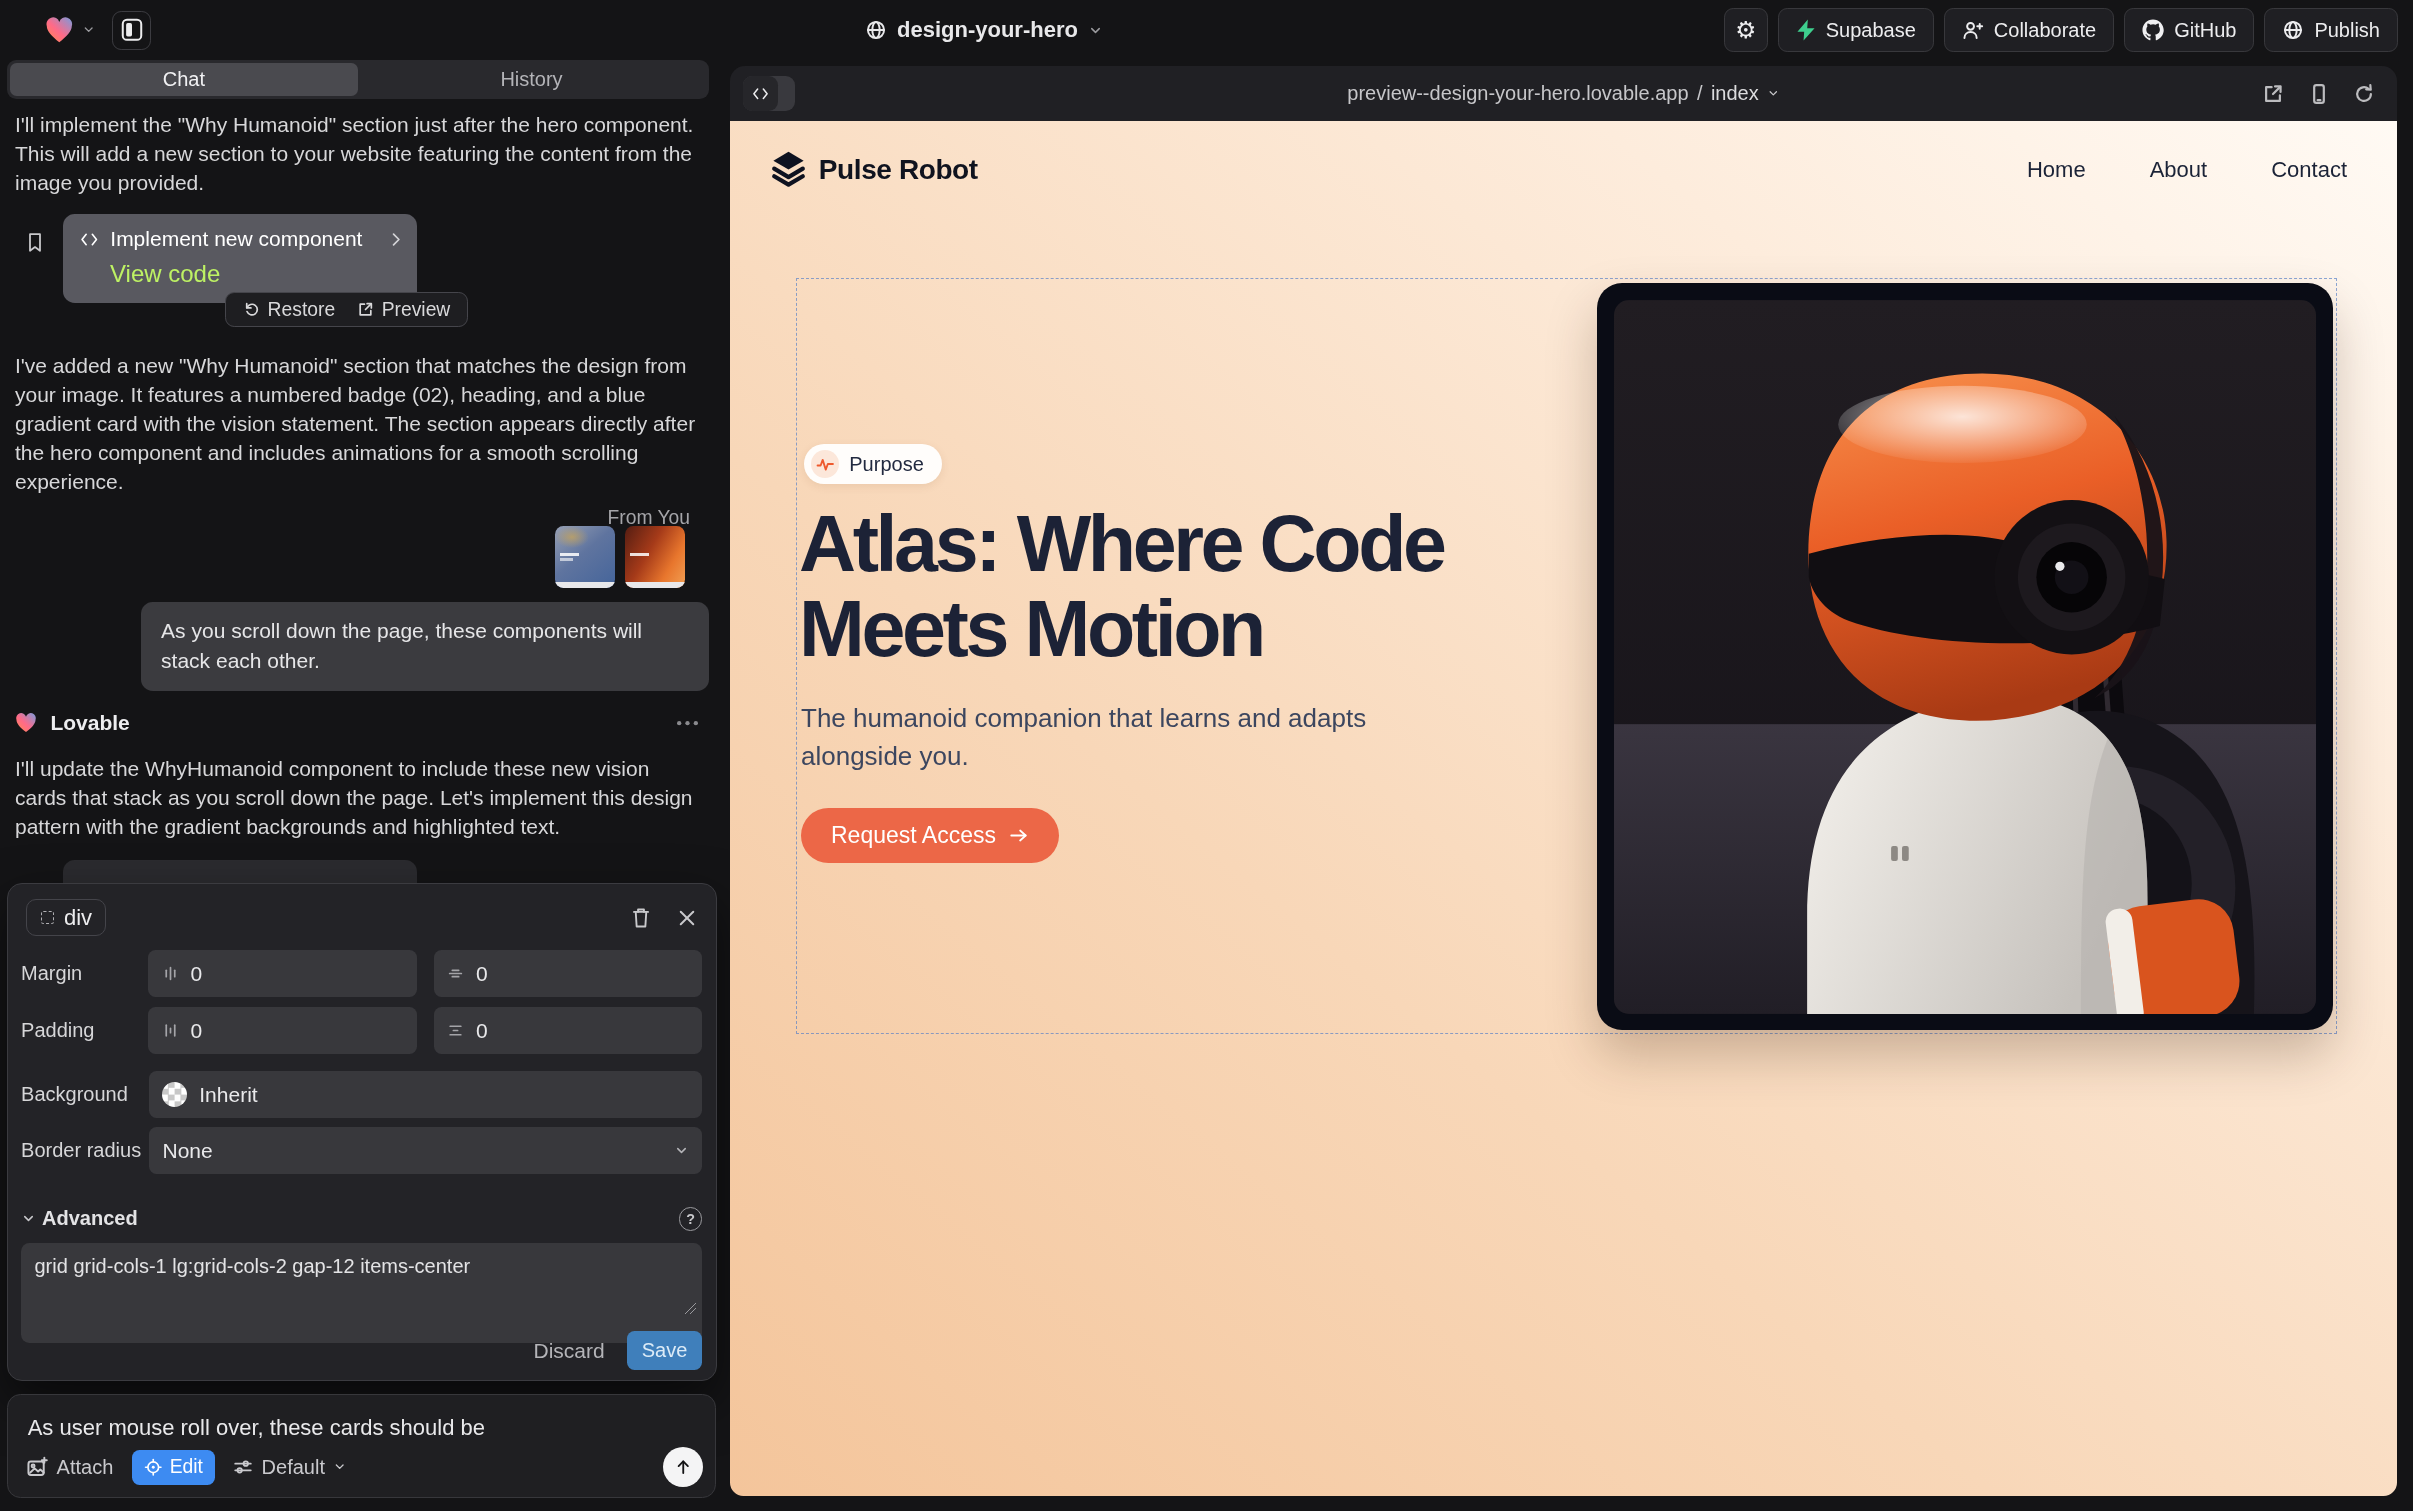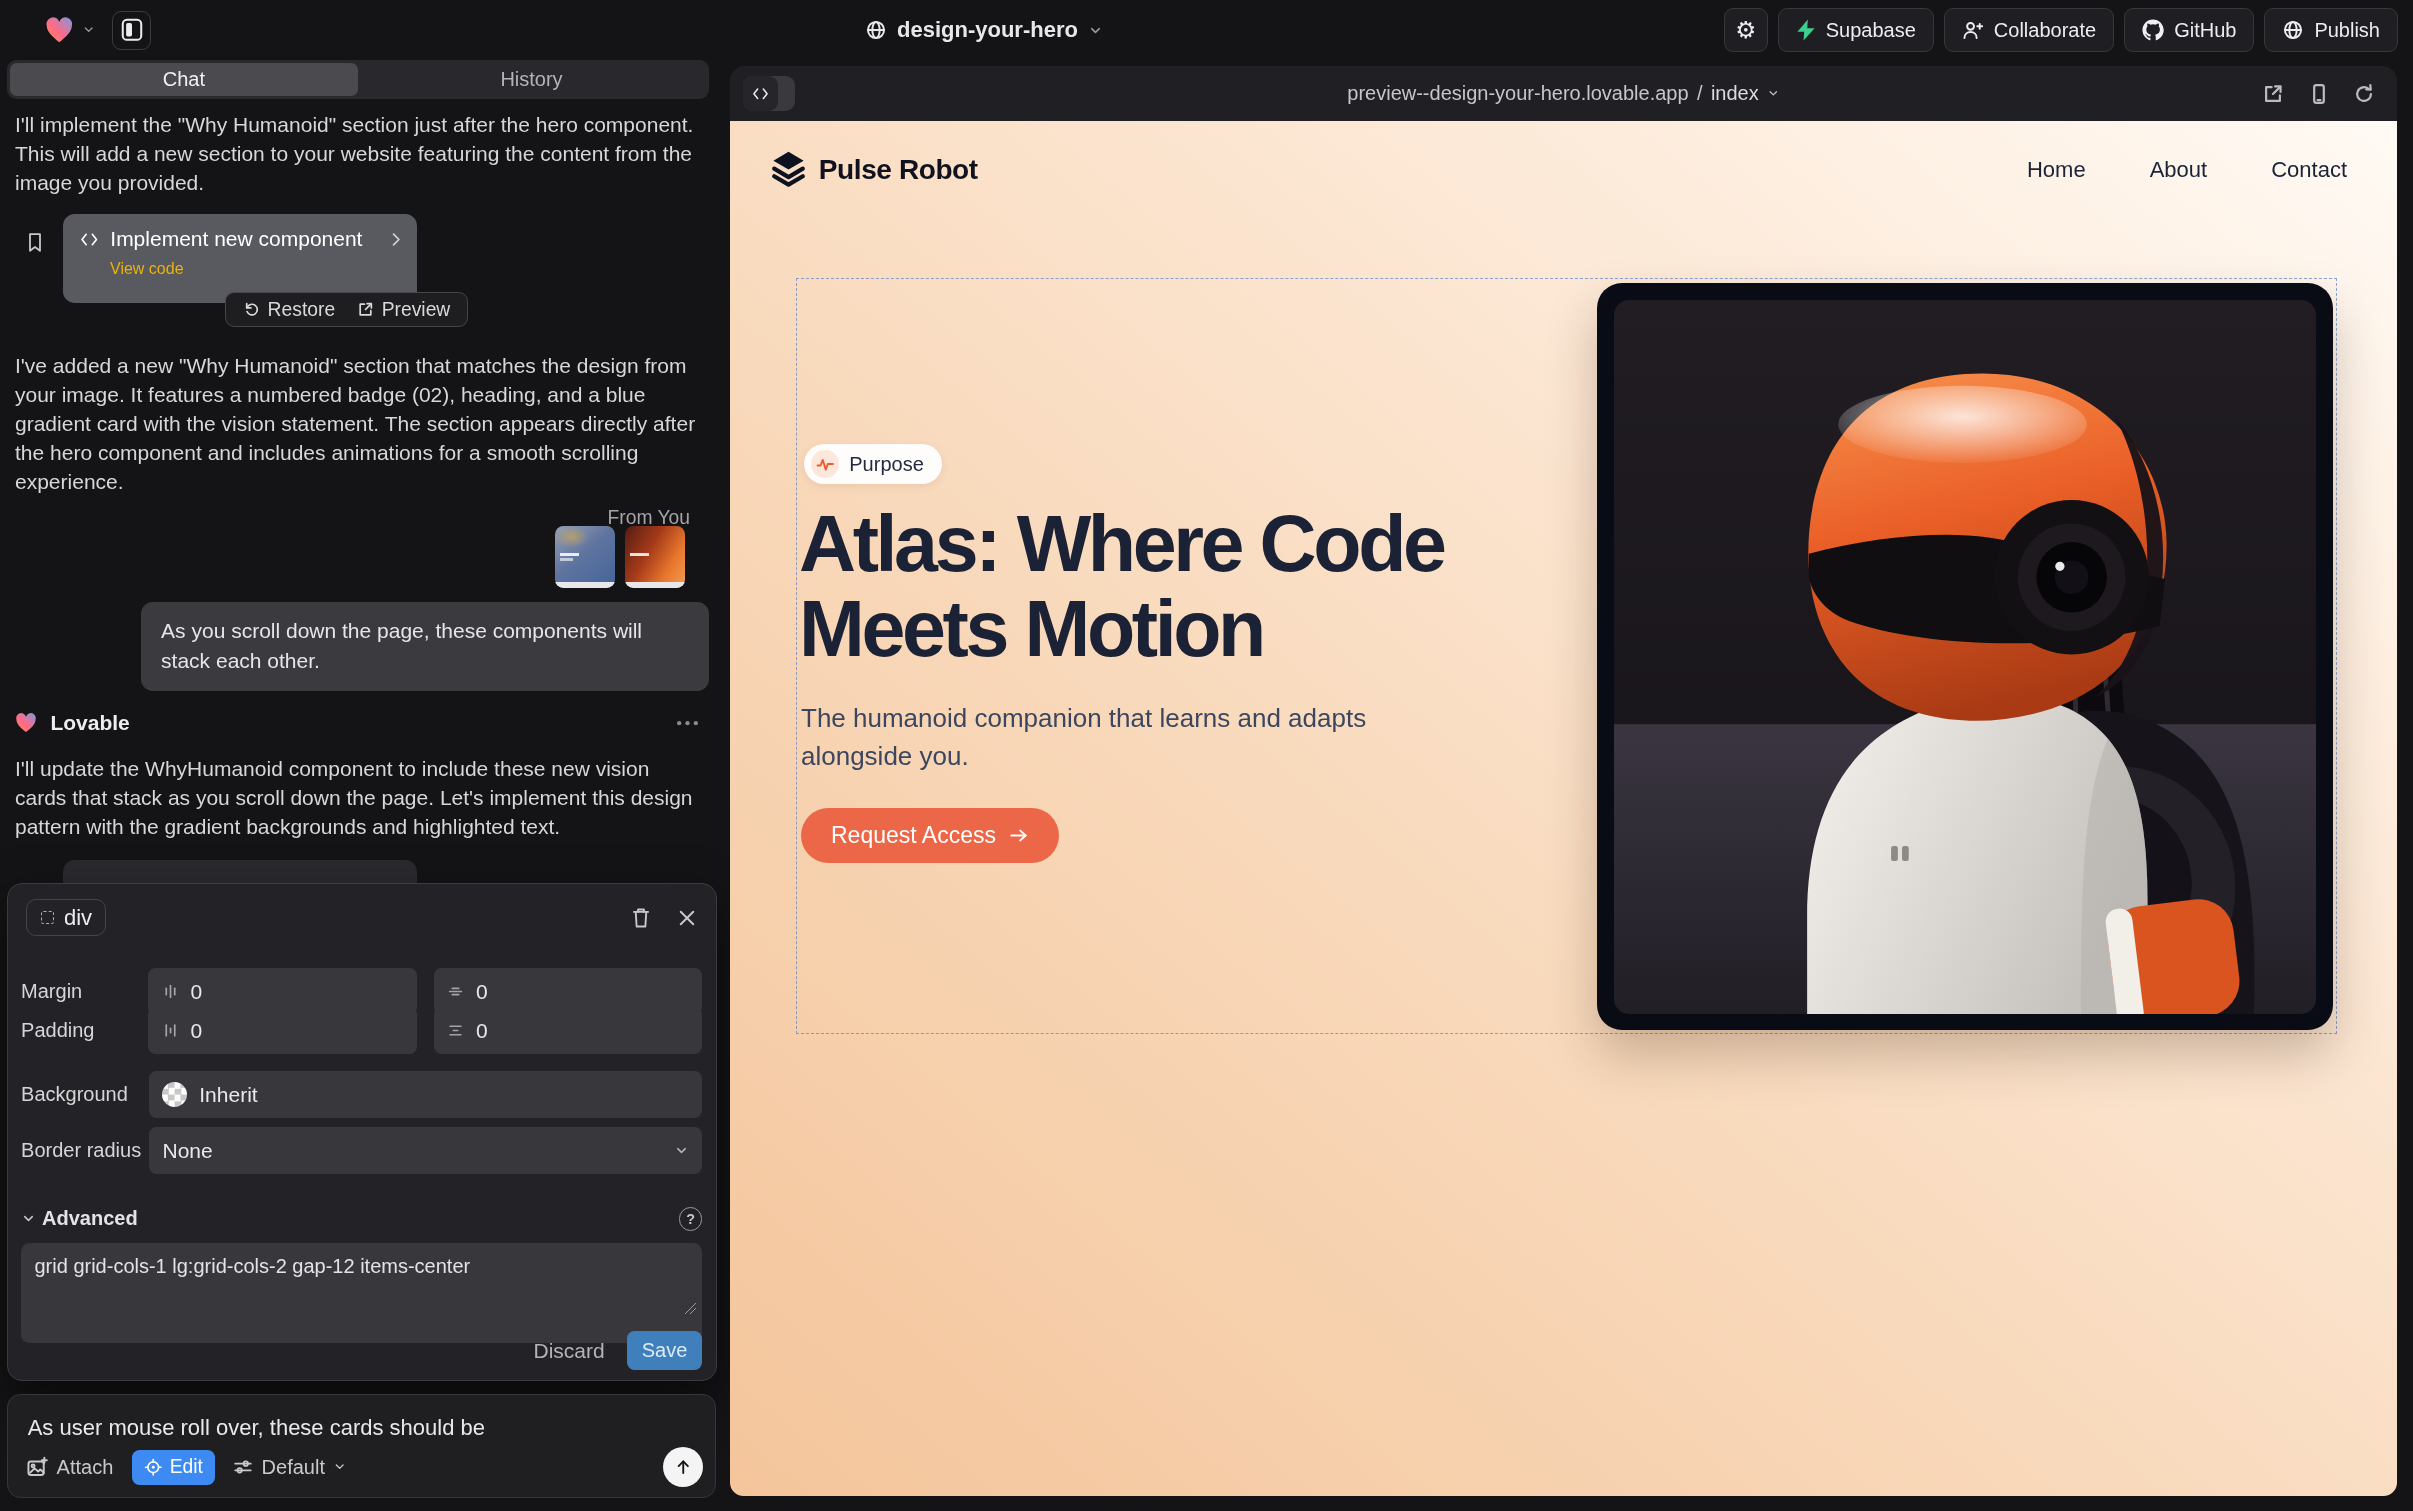--- a/index.html
+++ b/index.html
@@ -36,21 +36,21 @@
   .msg { position:absolute; left:15px; width:685px; font-size:21px; line-height:29px; color:#d7d7d9; }
   .msg1 { top:50px; }
   .msg2 { top:291px; }
   .msg3 { top:694px; }
 
   .bookmark-icn { position:absolute; left:25px; top:170px; color:#c9c9cc; }
   .comp-card { position:absolute; left:63px; top:154px; width:354px; height:89px; background:#595960; border-radius:11.8px;
     padding:13.4px 15px 0 17px; }
   .comp-row1 { display:flex; align-items:center; gap:11.8px; color:#ffffff; font-size:21px; font-weight:500; }
   .comp-row1 .spacer { flex:1; }
-  .viewcode { margin:8.4px 0 0 30px; font-size:16px; color:#eab308; }
+  .viewcode { margin:8.4px 0 0 30px; font-size:24px; color:#bef264; }
   .rp-pill { position:absolute; left:225px; top:232px; height:35px; background:#1e1e21; border:1.7px solid #45454b;
     border-radius:9.2px; display:flex; align-items:center; gap:22px; padding:0 17px; font-size:19.3px; color:#d9d9db; }
   .rp-item { display:flex; align-items:center; gap:7.6px; }
 
   .from-you { position:absolute; right:25px; top:447px; font-size:19.3px; color:#a5a5a9; }
   .thumbs { position:absolute; right:30px; top:466px; display:flex; gap:10px; }
   .thumb { width:60px; height:62px; border-radius:8.4px; position:relative; overflow:hidden; }
   .thumb.blue { background:linear-gradient(140deg,#97a0b4 0%,#5f749f 45%,#44649a 100%); }
   .thumb.blue::before { content:""; position:absolute; left:0; top:0; width:34px; height:22px;
     background:radial-gradient(closest-side,#c2a25f,transparent); opacity:.8; }
@@ -78,21 +78,21 @@
   .tag-chip { height:37px; border:1.7px solid #44444a; border-radius:10px; display:flex; align-items:center; gap:10px;
     padding:0 13.4px; color:#ededef; font-size:22px; }
   .dash-sq { width:13.4px; height:13.4px; border:1.7px dashed #b0b0b4; border-radius:2.5px; }
   .insp-head .sp { flex:1; }
   .insp-icobtn { color:#c9c9cc; margin-left:25px; }
   .insp-row { position:absolute; left:13.4px; right:13.4px; height:47px; display:flex; align-items:center; }
   .insp-label { width:128px; font-size:20px; color:#d6d6d8; }
   .insp-input { height:47px; background:#38383c; border-radius:7.6px; display:flex; align-items:center; gap:11.8px;
     padding:0 13.4px; color:#e9e9eb; font-size:21px; }
   .insp-input .micon { color:#a4a4a8; display:flex; }
-  .row-margin { top:84px; } .row-padding { top:123px; } .row-bg { top:186px; } .row-radius { top:242px; }
+  .row-margin { top:66px; } .row-padding { top:123px; } .row-bg { top:186px; } .row-radius { top:242px; }
   .half { width:270px; } .gap { width:17px; } .full { flex:1; }
   .swatch { width:25px; height:25px; border-radius:50%;
     background:conic-gradient(#c8c8c8 25%,#ffffff 0 50%,#c8c8c8 0 75%,#ffffff 0); background-size:12.6px 12.6px; }
   .sel-chev { margin-left:auto; color:#b4b4b8; }
   .adv-row { position:absolute; left:13.4px; right:13.4px; top:323px; display:flex; align-items:center; gap:6px;
     color:#e3e3e5; font-size:20px; font-weight:600; }
   .help { margin-left:auto; width:23.5px; height:23.5px; border:1.7px solid #9a9a9e; border-radius:50%; color:#c9c9cc;
     display:flex; align-items:center; justify-content:center; font-size:14.3px; font-weight:700; }
   .classes-box { position:absolute; left:13.4px; right:13.4px; top:359px; height:100px; background:#38383c; border-radius:8.4px;
     padding:11.8px 13.4px; font-size:20px; color:#e3e3e5; }

